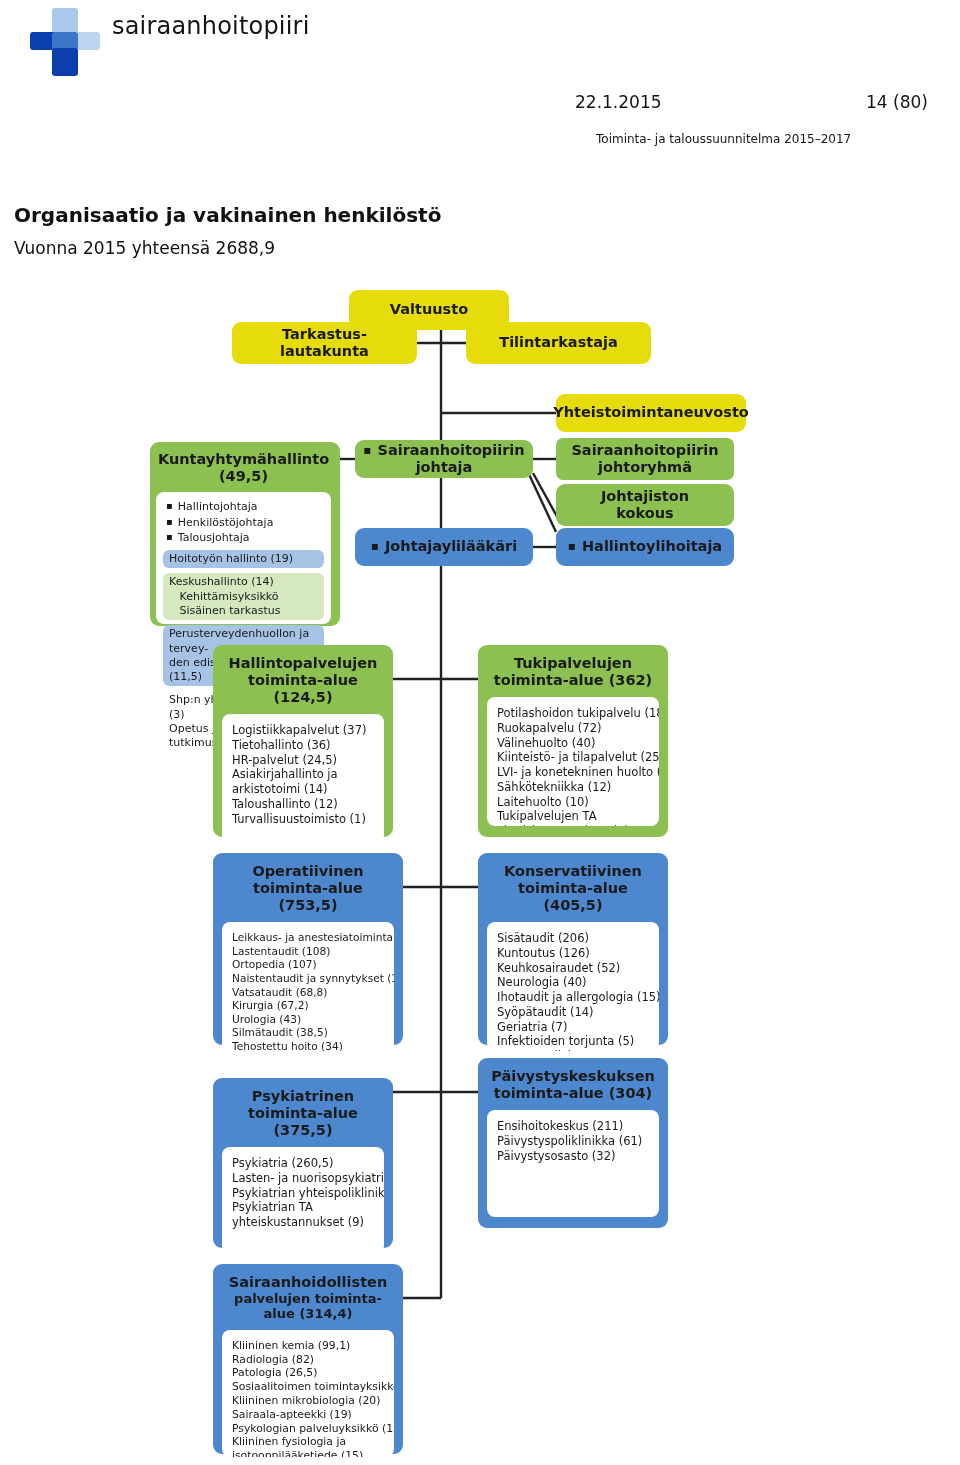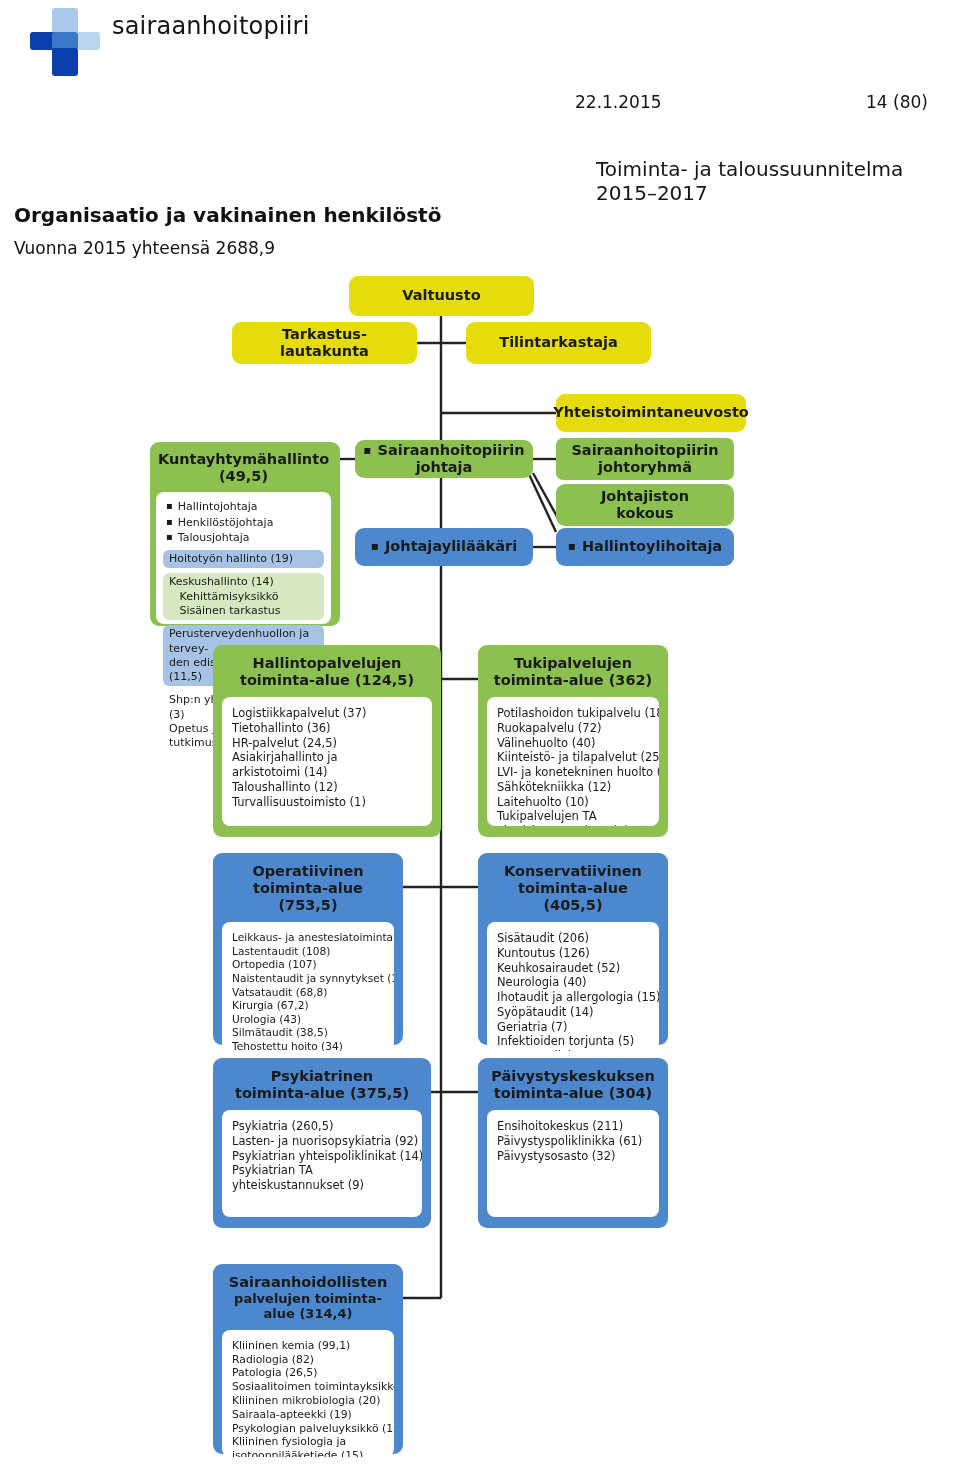--- a/index.html
+++ b/index.html
@@ -14,21 +14,21 @@
   .lg{position:absolute;border-radius:3px;}
   #lg-top{left:22px;top:0px;width:26px;height:30px;background:#a9c8ea;}
   #lg-right{left:40px;top:24px;width:30px;height:18px;background:#bcd5ef;}
   #lg-left{left:0px;top:24px;width:30px;height:18px;background:#0b3fae;}
   #lg-mid{left:22px;top:24px;width:26px;height:18px;background:#3d78c8;}
   #lg-bot{left:22px;top:40px;width:26px;height:28px;background:#0b3fae;}
   #brand{position:absolute;left:112px;top:12px;font-size:24px;line-height:29px;
          letter-spacing:.2px;color:#151515;}
   #doc-date{position:absolute;left:575px;top:92px;font-size:17px;color:#151515;}
   #doc-page{position:absolute;left:866px;top:92px;font-size:17px;color:#151515;}
-  #doc-sub{position:absolute;left:596px;top:132px;font-size:20px;color:#151515;margin-top:25px;}
+  #doc-sub{position:absolute;left:596px;top:132px;font-size:12px;color:#151515;}
   
   #title{position:absolute;left:14px;top:203px;font-size:20px;font-weight:bold;color:#111;}
   #subtitle{position:absolute;left:14px;top:238px;font-size:17px;color:#111;}
   
   #chart{position:absolute;left:0;top:270px;width:960px;height:1195px;}
   svg#lines{position:absolute;left:0;top:0;width:960px;height:1195px;}
   .box{position:absolute;box-sizing:border-box;border-radius:9px;}
   .box .hd{
     font-weight:bold;text-align:center;color:#1a1a1a;
     line-height:1.18;
@@ -102,21 +102,21 @@
       <line x1="533" y1="277" x2="556" y2="277"></line>
 
       <line x1="391" y1="409" x2="490" y2="409"></line>
       <line x1="391" y1="617" x2="490" y2="617"></line>
       <line x1="391" y1="822" x2="490" y2="822"></line>
 
       <line x1="441" y1="1028" x2="391" y2="1028"></line>
     </g>
   </svg>
 
-  <div class="box yellow leader" style="left:349px;top:6px;width:185px;height:40px;">
+  <div class="box yellow leader" style="left:349px;top:20px;width:160px;height:40px;">
     <div class="hd">Valtuusto</div>
   </div>
 
   <div class="box yellow leader" style="left:232px;top:52px;width:185px;height:42px;">
     <div class="hd" style="white-space:pre-line">Tarkastus-
 lautakunta</div>
   </div>
 
   <div class="box yellow leader" style="left:466px;top:52px;width:185px;height:42px;">
     <div class="hd">Tilintarkastaja</div>
@@ -172,21 +172,21 @@
         <div>Perusterveydenhuollon ja tervey-</div>
         <div>den edistämisen yksikkö (11,5)</div>
       </div>
       <div class="plain">
         <div>Shp:n yhteiskustannukset (3)</div>
         <div>Opetus ja tutkimustoiminta (2)</div>
       </div>
     </div>
   </div>
 
-  <div class="box green area" style="left:213px;top:375px;width:228px;height:192px;">
+  <div class="box green area" style="left:213px;top:375px;width:180px;height:192px;">
     <div class="hd">
       <div>Hallintopalvelujen</div>
       <div>toiminta-alue (124,5)</div>
     </div>
     <div class="inner">
         <div>Logistiikkapalvelut (37)</div>
         <div>Tietohallinto (36)</div>
         <div>HR-palvelut (24,5)</div>
         <div>Asiakirjahallinto ja</div>
         <div>arkistotoimi (14)</div>
@@ -242,21 +242,21 @@
         <div>Keuhkosairaudet (52)</div>
         <div>Neurologia (40)</div>
         <div>Ihotaudit ja allergologia (15)</div>
         <div>Syöpätaudit (14)</div>
         <div>Geriatria (7)</div>
         <div>Infektioiden torjunta (5)</div>
         <div>Konservatiivisen TA</div>
       </div>
   </div>
 
-  <div class="box blue area" style="left:213px;top:788px;width:218px;height:170px;">
+  <div class="box blue area" style="left:213px;top:808px;width:180px;height:170px;">
     <div class="hd">
       <div>Psykiatrinen</div>
       <div>toiminta-alue (375,5)</div>
     </div>
     <div class="inner">
         <div>Psykiatria (260,5)</div>
         <div>Lasten- ja nuorisopsykiatria (92)</div>
         <div>Psykiatrian yhteispoliklinikat (14)</div>
         <div>Psykiatrian TA</div>
         <div>yhteiskustannukset (9)</div>

